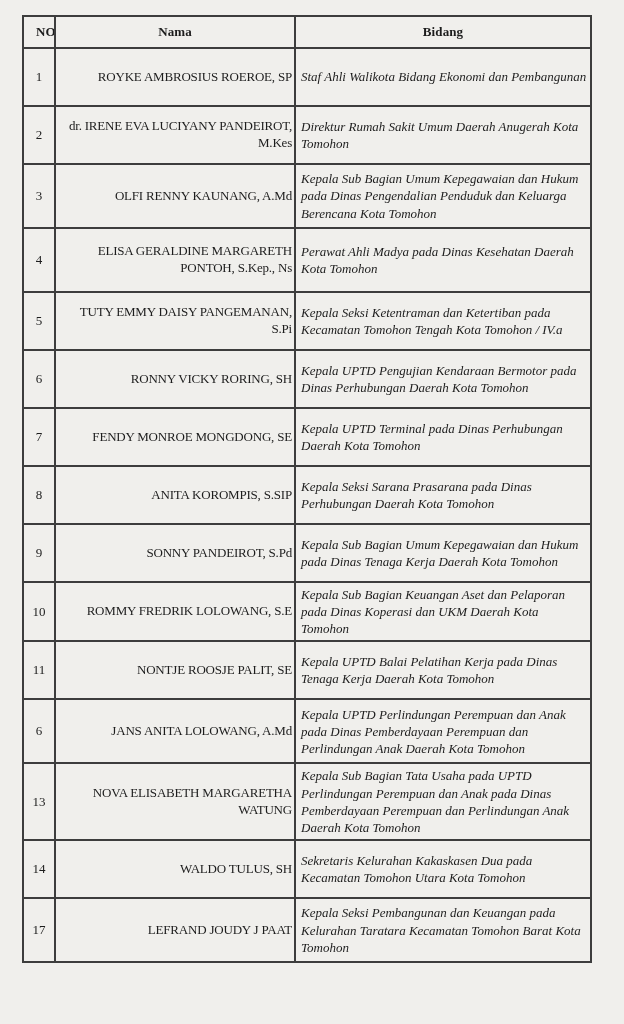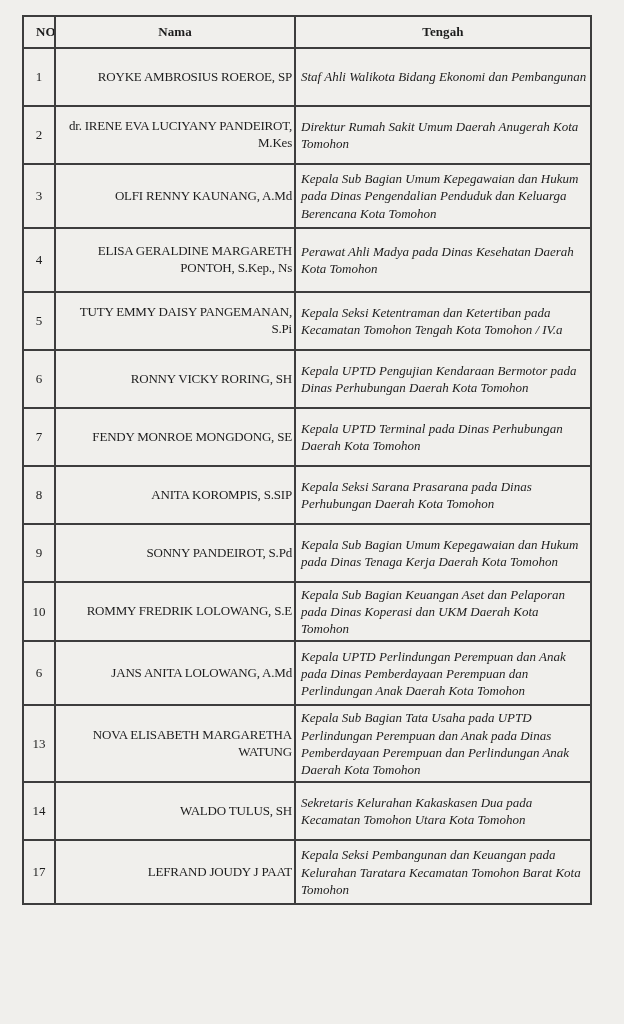--- a/index.html
+++ b/index.html
@@ -72,21 +72,21 @@
   <table class="roster">
     <colgroup>
       <col class="col-no">
       <col class="col-nama">
       <col class="col-jabatan">
     </colgroup>
     <thead>
       <tr>
         <th>NO.</th>
         <th>Nama</th>
-        <th>Tengah</th>
+        <th>Bidang</th>
       </tr>
     </thead>
     <tbody>
       <tr class="row">
         <td class="c-no">1</td>
         <td class="c-nama">ROYKE AMBROSIUS ROEROE, SP</td>
         <td class="c-jabatan">Staf Ahli Walikota Bidang Ekonomi dan Pembangunan</td>
       </tr>
       <tr class="row">
         <td class="c-no">2</td>
@@ -126,20 +126,25 @@
       <tr class="row">
         <td class="c-no">9</td>
         <td class="c-nama">SONNY PANDEIROT, S.Pd</td>
         <td class="c-jabatan">Kepala Sub Bagian Umum Kepegawaian dan Hukum pada Dinas Tenaga Kerja Daerah Kota Tomohon</td>
       </tr>
       <tr class="row">
         <td class="c-no">10</td>
         <td class="c-nama">ROMMY FREDRIK LOLOWANG, S.E</td>
         <td class="c-jabatan">Kepala Sub Bagian Keuangan Aset dan Pelaporan pada Dinas Koperasi dan UKM Daerah Kota Tomohon</td>
       </tr>
+      <tr class="row">
+        <td class="c-no">11</td>
+        <td class="c-nama">NONTJE ROOSJE PALIT, SE</td>
+        <td class="c-jabatan">Kepala UPTD Balai Pelatihan Kerja pada Dinas Tenaga Kerja Daerah Kota Tomohon</td>
+      </tr>
       <tr class="row tall">
         <td class="c-no">6</td>
         <td class="c-nama">JANS ANITA LOLOWANG, A.Md</td>
         <td class="c-jabatan">Kepala UPTD Perlindungan Perempuan dan Anak pada Dinas Pemberdayaan Perempuan dan Perlindungan Anak Daerah Kota Tomohon</td>
       </tr>
       <tr class="row xtall">
         <td class="c-no">13</td>
         <td class="c-nama">NOVA ELISABETH MARGARETHA WATUNG</td>
         <td class="c-jabatan">Kepala Sub Bagian Tata Usaha pada UPTD Perlindungan Perempuan dan Anak pada Dinas Pemberdayaan Perempuan dan Perlindungan Anak Daerah Kota Tomohon</td>
       </tr>

